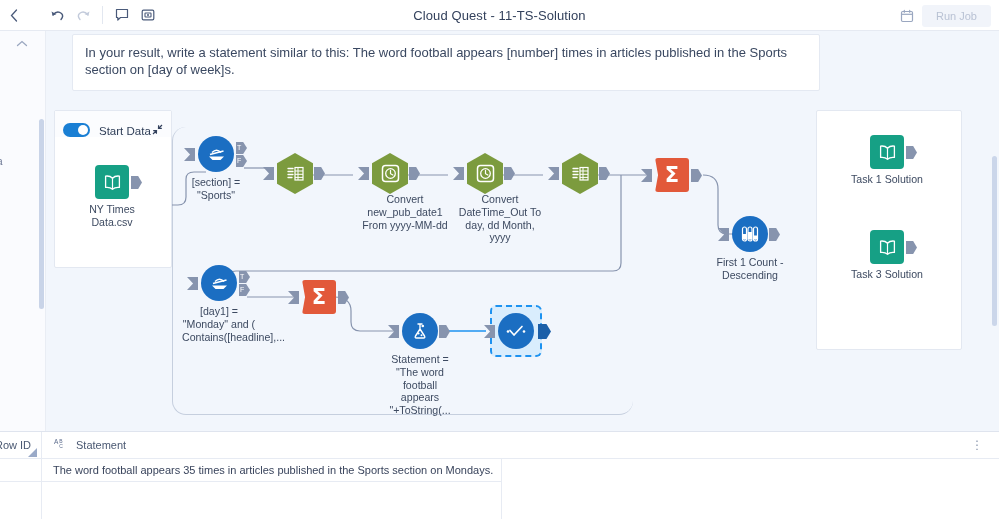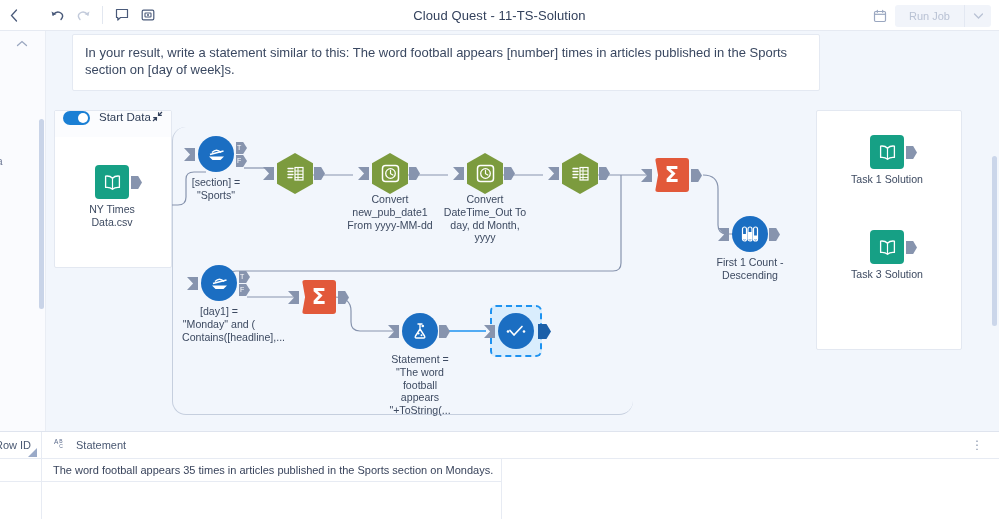--- a/index.html
+++ b/index.html
@@ -32,21 +32,21 @@
     position: absolute; left: 0; right: 0; text-align: center;
     font-size: 13px; color: #33415c; letter-spacing: .1px;
     pointer-events: none;
   }
   .tb-right {
     position: absolute; right: 8px; top: 0; height: 31px;
     display: flex; align-items: center; gap: 2px;
   }
   .runjob {
     display: flex; align-items: center; height: 22px;
-    background: #f1f4fa; border-radius: 3px; overflow: hidden;
+    background: #f1f4fa; border-radius: 3px; overflow: hidden; flex-direction: column;
   }
   .runjob-label {
     font-size: 11px; color: #b9c2d4; padding: 0 14px; line-height: 22px; cursor: default;
   }
   .runjob-div { width: 1px; height: 22px; background: #e3e8f2; }
   .runjob-caret {
     width: 26px; height: 22px; display: flex; align-items: center; justify-content: center;
     color: #b9c2d4; cursor: pointer;
   }
 
@@ -86,21 +86,21 @@
     font-size: 13px; color: #3a4861; line-height: 17px;
     padding: 9px 12px 0 12px;
   }
 
   
   .tool-container {
     position: absolute; background: #ffffff;
     border: 1px solid #e3e8f1; border-radius: 2px;
   }
   .tc-head {
-    display: flex; align-items: flex-start; height: 26px; padding: 0 8px;
+    display: flex; align-items: flex-end; height: 26px; padding: 0 8px;
     background: #fbfcfe;
   }
   .toggle {
     width: 27px; height: 14px; border-radius: 8px; background: #1a7fd4;
     position: relative; cursor: pointer; flex: none;
   }
   .toggle::after {
     content: ""; position: absolute; right: 2px; top: 2px;
     width: 10px; height: 10px; border-radius: 50%; background: #fff;
   }
@@ -138,21 +138,21 @@
   }
   .n-book {
     width: 34px; height: 34px; background: #16a085; border-radius: 4px;
     display: flex; align-items: center; justify-content: center; cursor: pointer;
   }
   .n-label {
     position: absolute; top: 40px; left: 50%; transform: translateX(-50%);
     width: 74px; text-align: center; font-size: 10.6px; color: #3d4a61;
     line-height: 12.8px;
   }
-  .n-label.wide { width: 86px; }
+  .n-label.wide { width: 86px; margin-left: 15px; }
   .n-label.book { top: 38px; }
 
   .selected-ring {
     position: absolute; left: -8px; top: -8px; width: 52px; height: 52px;
     border: 2px dashed #1d92f0; border-radius: 6px; background: #d9edfd;
   }
 
   
   .anchor {
     position: absolute; width: 11px; height: 13px; background: #8794ae;

